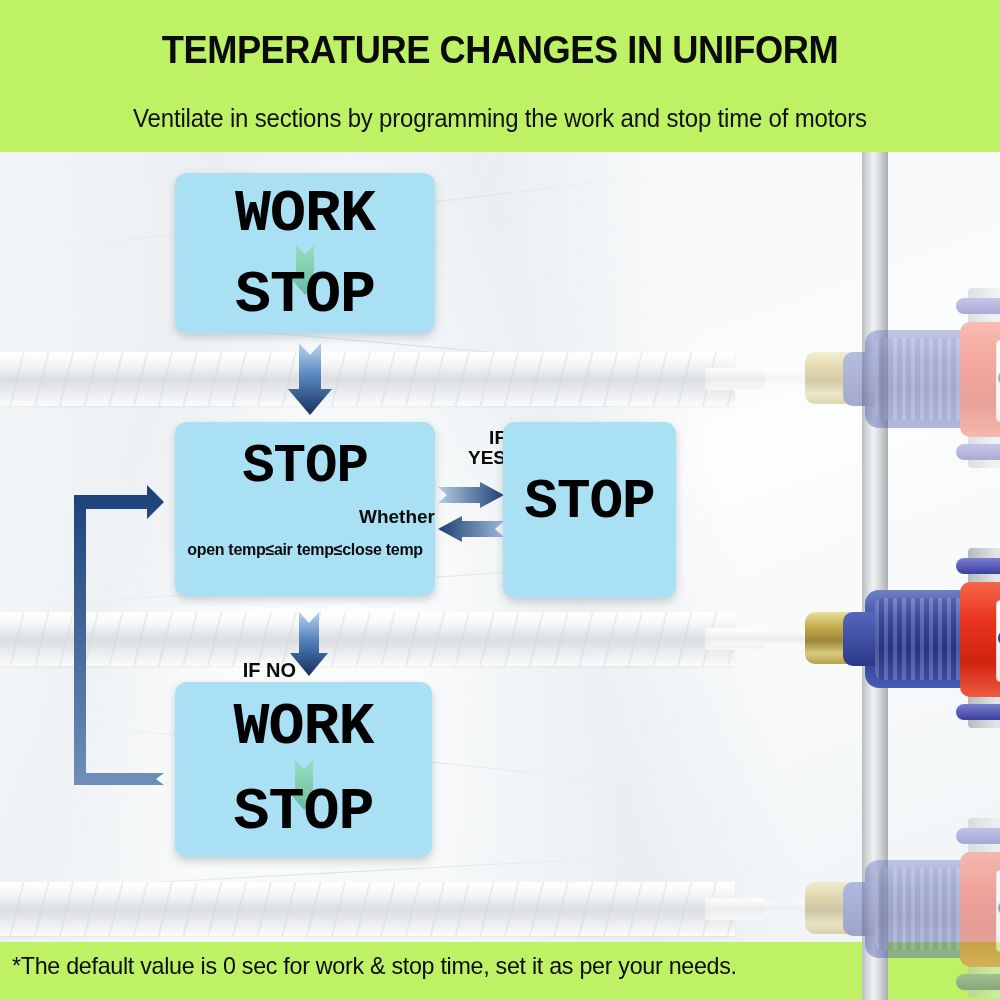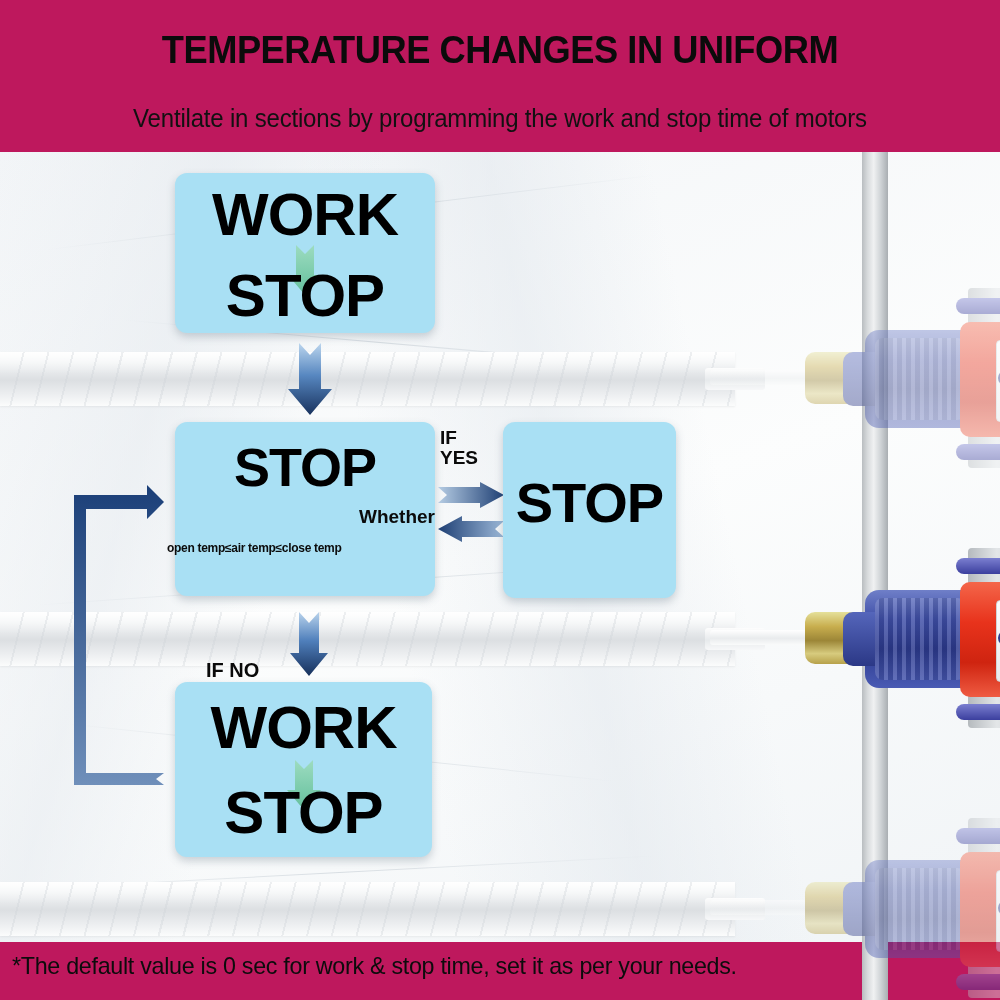--- a/index.html
+++ b/index.html
@@ -2,21 +2,21 @@
 <html><head>
 <meta charset="utf-8">
 <style>
   html,body{margin:0;padding:0;}
   body{
     width:1000px;height:1000px;overflow:hidden;
     background:#ffffff;
     font-family:"Liberation Sans","DejaVu Sans",sans-serif;
     position:relative;
   }
-  .stage{position:absolute;left:0;top:0;width:1000px;height:1000px;overflow:hidden;background:#be185d;}
+  .stage{position:absolute;left:0;top:0;width:1000px;height:1000px;overflow:hidden;background:#bef264;}
 
   
   .title{
     position:absolute;left:0;top:28px;width:1000px;text-align:center;
     font-size:39px;font-weight:bold;letter-spacing:-0.5px;color:#0b0b0b;
     font-family:"Liberation Sans","DejaVu Sans",sans-serif;
     transform:scaleX(0.93);transform-origin:center;
   }
   .subtitle{
     position:absolute;left:0;top:104px;width:1000px;text-align:center;
@@ -99,29 +99,29 @@
     background:linear-gradient(180deg,#7b7fd0,#3b3f9e);}
 
   
   .box{
     position:absolute;background:#a9e0f4;border-radius:12px;
     box-shadow:0 4px 9px rgba(90,110,125,.30);
   }
   .bx-word{
     position:absolute;left:0;width:100%;text-align:center;
     font-weight:bold;color:#000;letter-spacing:-1px;
-    font-family:Liberation Sans, sans-serif;
+    font-family:Liberation Mono, monospace;
   }
   .green-arrow{position:absolute;left:50%;transform:translateX(-50%);}
 
-  .lbl{position:absolute;font-weight:bold;color:#0a0a0a;font-size:19px;line-height:1.05;text-align:left;}
+  .lbl{position:absolute;font-weight:bold;color:#0a0a0a;font-size:19px;line-height:1.05;text-align:right;}
 
   .judge-sub{position:absolute;left:0;width:100%;text-align:right;font-size:19px;font-weight:600;color:#0b0b0b;}
-  .judge-cond{position:absolute;left:-8px;width:calc(100% + 16px);
-    font-size:12px;font-weight:bold;color:#0b0b0b;letter-spacing:-0.3px;white-space:nowrap;}
+  .judge-cond{position:absolute;left:-8px;width:calc(100% + 16px);text-align:center;
+    font-size:16px;font-weight:bold;color:#0b0b0b;letter-spacing:-0.3px;white-space:nowrap;}
 
   .footnote{
     position:absolute;left:12px;top:952px;width:900px;
     font-size:24px;color:#0c0c0c;letter-spacing:-0.3px;
     transform:scaleX(0.97);transform-origin:left center;
   }
   svg{display:block;overflow:visible;}
 </style>
 </head>
 <body>

